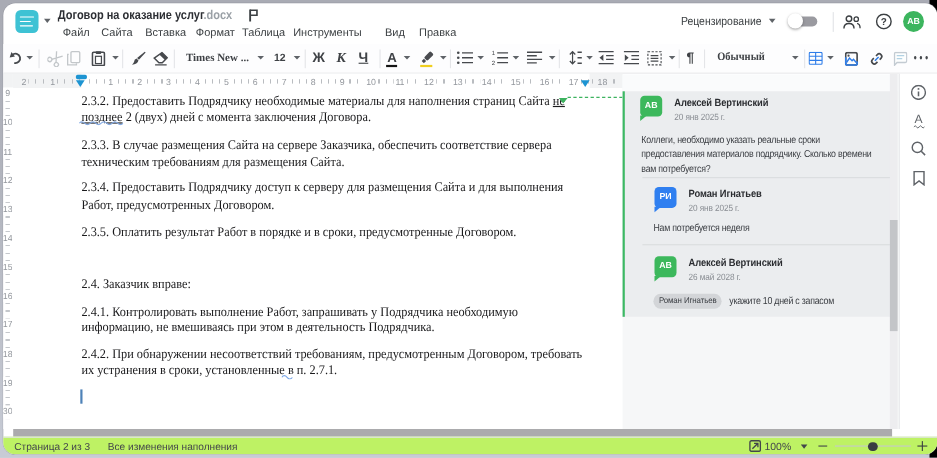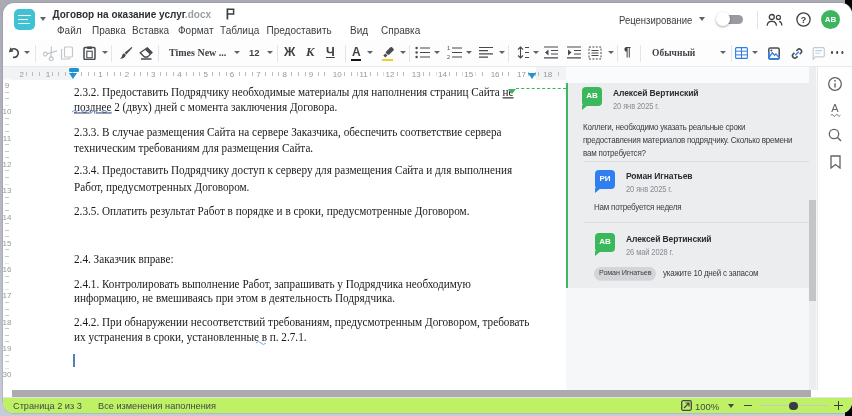--- a/index.html
+++ b/index.html
@@ -73,27 +73,27 @@
         <i style="top:13.5px;width:12px"></i>
       </div>
   <div class="caret" style="left:40px;top:17px;"></div>
   <div id="title">Договор на оказание услуг<span class="ext">.docx</span></div>
   <svg class="abs" style="left:226px;top:8px" width="9" height="12" viewBox="0 0 9 12">
         <line x1="1.4" y1="0.6" x2="1.4" y2="11.6" stroke="#3c4043" stroke-width="1.7"></line>
         <path d="M1.4 1.3 H7.6 V5.9 H1.4" fill="none" stroke="#3c4043" stroke-width="1.5"></path>
       </svg>
   <div id="menu">
         <span style="left:57px">Файл</span>
-        <span style="left:92px">Правка</span>
+        <span style="left:92px">Сайта</span>
         <span style="left:132px">Вставка</span>
         <span style="left:178px">Формат</span>
         <span style="left:220px">Таблица</span>
-        <span style="left:266.5px">Предоставить</span>
+        <span style="left:266.5px">Инструменты</span>
         <span style="left:350px">Вид</span>
-        <span style="left:381px">Справка</span>
+        <span style="left:381px">Правка</span>
       </div>
   <div id="rev">Рецензирование</div>
   <div class="caret" style="left:699px;top:17px;"></div>
   <div id="toggle">
         <i></i>
       </div>
   <div class="vsep" style="left:757px;top:11px;height:18px;"></div>
   <svg class="abs" style="left:766px;top:13px" width="17" height="14" viewBox="0 0 17 14">
         <circle cx="5.8" cy="4" r="2.5" fill="none" stroke="#3c4043" stroke-width="1.3"></circle>
         <path d="M1.2 12.8 c0-3 1.9-4.5 4.6-4.5 s4.6 1.5 4.6 4.5" fill="none" stroke="#3c4043" stroke-width="1.3"></path>

